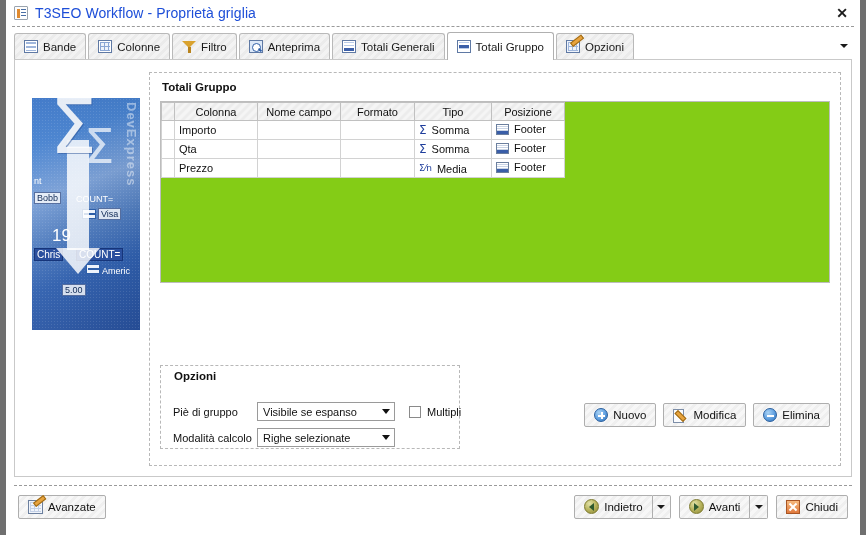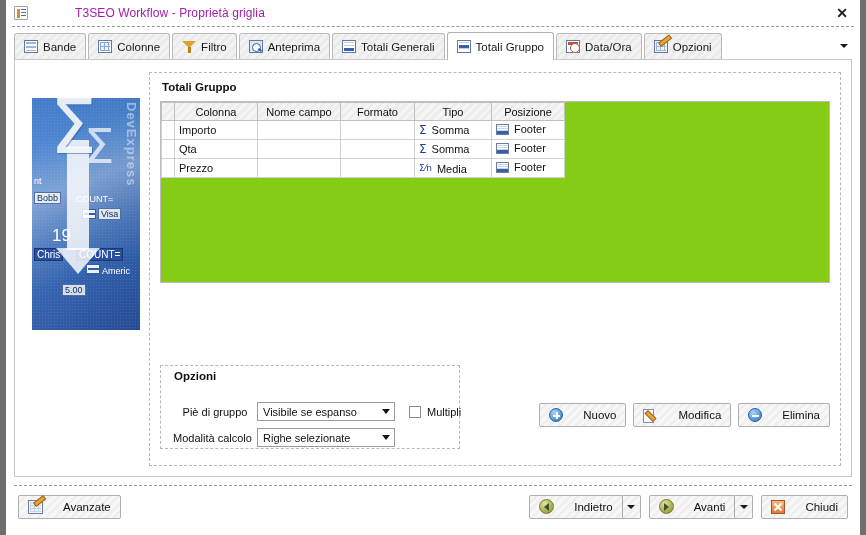--- a/index.html
+++ b/index.html
@@ -34,23 +34,22 @@
   .title-icon:before {
     content: ""; position: absolute; left: 2px; top: 2px;
     width: 3px; height: 9px; background: #e08a2e;
   }
   .title-icon:after {
     content: ""; position: absolute; left: 6px; top: 2px;
     width: 5px; height: 9px;
     background: repeating-linear-gradient(to bottom, #4a6fa5 0 1px, #fff 1px 3px);
   }
   .title-text {
-    color: #a21caf; font-size: 12px; letter-spacing: .1px;
+    color: #1d4ed8; font-size: 14px; letter-spacing: .1px;
     white-space: nowrap;
-    margin-left: 40px;
   }
   .close-x {
     margin-left: auto; color: #1b1b1b; font-size: 14px;
     font-weight: bold; line-height: 1; padding: 2px 4px; cursor: pointer;
     font-family: "Liberation Sans", sans-serif;
   }
   .title-sep {
     position: absolute; left: 6px; right: 6px; top: 26px; height: 0;
     border-top: 1px dashed #9a9a9a;
   }
@@ -240,21 +239,21 @@
   }
   
   .actionrow {
     position: absolute; right: 10px; top: 330px;
     display: flex; gap: 7px;
   }
   .btn {
     border: 1px solid #aeaeae; border-radius: 2px;
     background: repeating-linear-gradient(135deg, #f7f7f7 0 3px, #efefef 3px 6px);
     height: 24px; padding: 0 9px;
-    display: inline-flex; align-items: center; gap: 20px;
+    display: inline-flex; align-items: center; gap: 5px;
     font-size: 11.5px; color: #111; cursor: pointer; white-space: nowrap;
   }
   .ico-circle {
     width: 14px; height: 14px; border-radius: 50%; flex: 0 0 14px;
     position: relative;
     background: radial-gradient(circle at 35% 30%, #a9d2f4 0%, #5f9fe0 55%, #2e6fb5 100%);
     border: 1px solid #2a5f9e;
   }
   .ico-circle:before {
     content: ""; position: absolute; left: 3px; top: 5.5px;
@@ -438,24 +437,20 @@
       <span class="tico anteprima"></span>
       <span>Anteprima</span>
     </div>
     <div class="tab">
       <span class="tico totgen"></span>
       <span>Totali Generali</span>
     </div>
     <div class="tab active">
       <span class="tico totgrp"></span>
       <span>Totali Gruppo</span>
-    </div>
-    <div class="tab">
-      <span class="tico dataora"></span>
-      <span>Data/Ora</span>
     </div>
     <div class="tab">
       <span class="tico opzioni"></span>
       <span>Opzioni</span>
     </div>
     <div class="tabstrip-spacer"></div>
     <div class="tab-overflow">
       <span class="caret-dn"></span>
     </div>
   </div>
@@ -560,21 +555,21 @@
                   </span>
                 </td>
               </tr>
             </tbody>
           </table>
         </div>
 
         <div class="optbox">
           <div class="optbox-title">Opzioni</div>
 
-          <div class="opt-row" style="left:12px; top:36px;text-align:center;">
+          <div class="opt-row" style="left:12px; top:36px;">
             <span class="opt-label" style="width:84px;">Piè di gruppo</span>
             <span class="combo" style="width:138px;">
               <span>Visibile se espanso</span>
               <span class="arr"></span>
             </span>
             <span class="chk" style="margin-left:14px;"></span>
             <span class="opt-label" style="margin-left:6px;">Multipli</span>
           </div>
 
           <div class="opt-row" style="left:12px; top:62px;">

